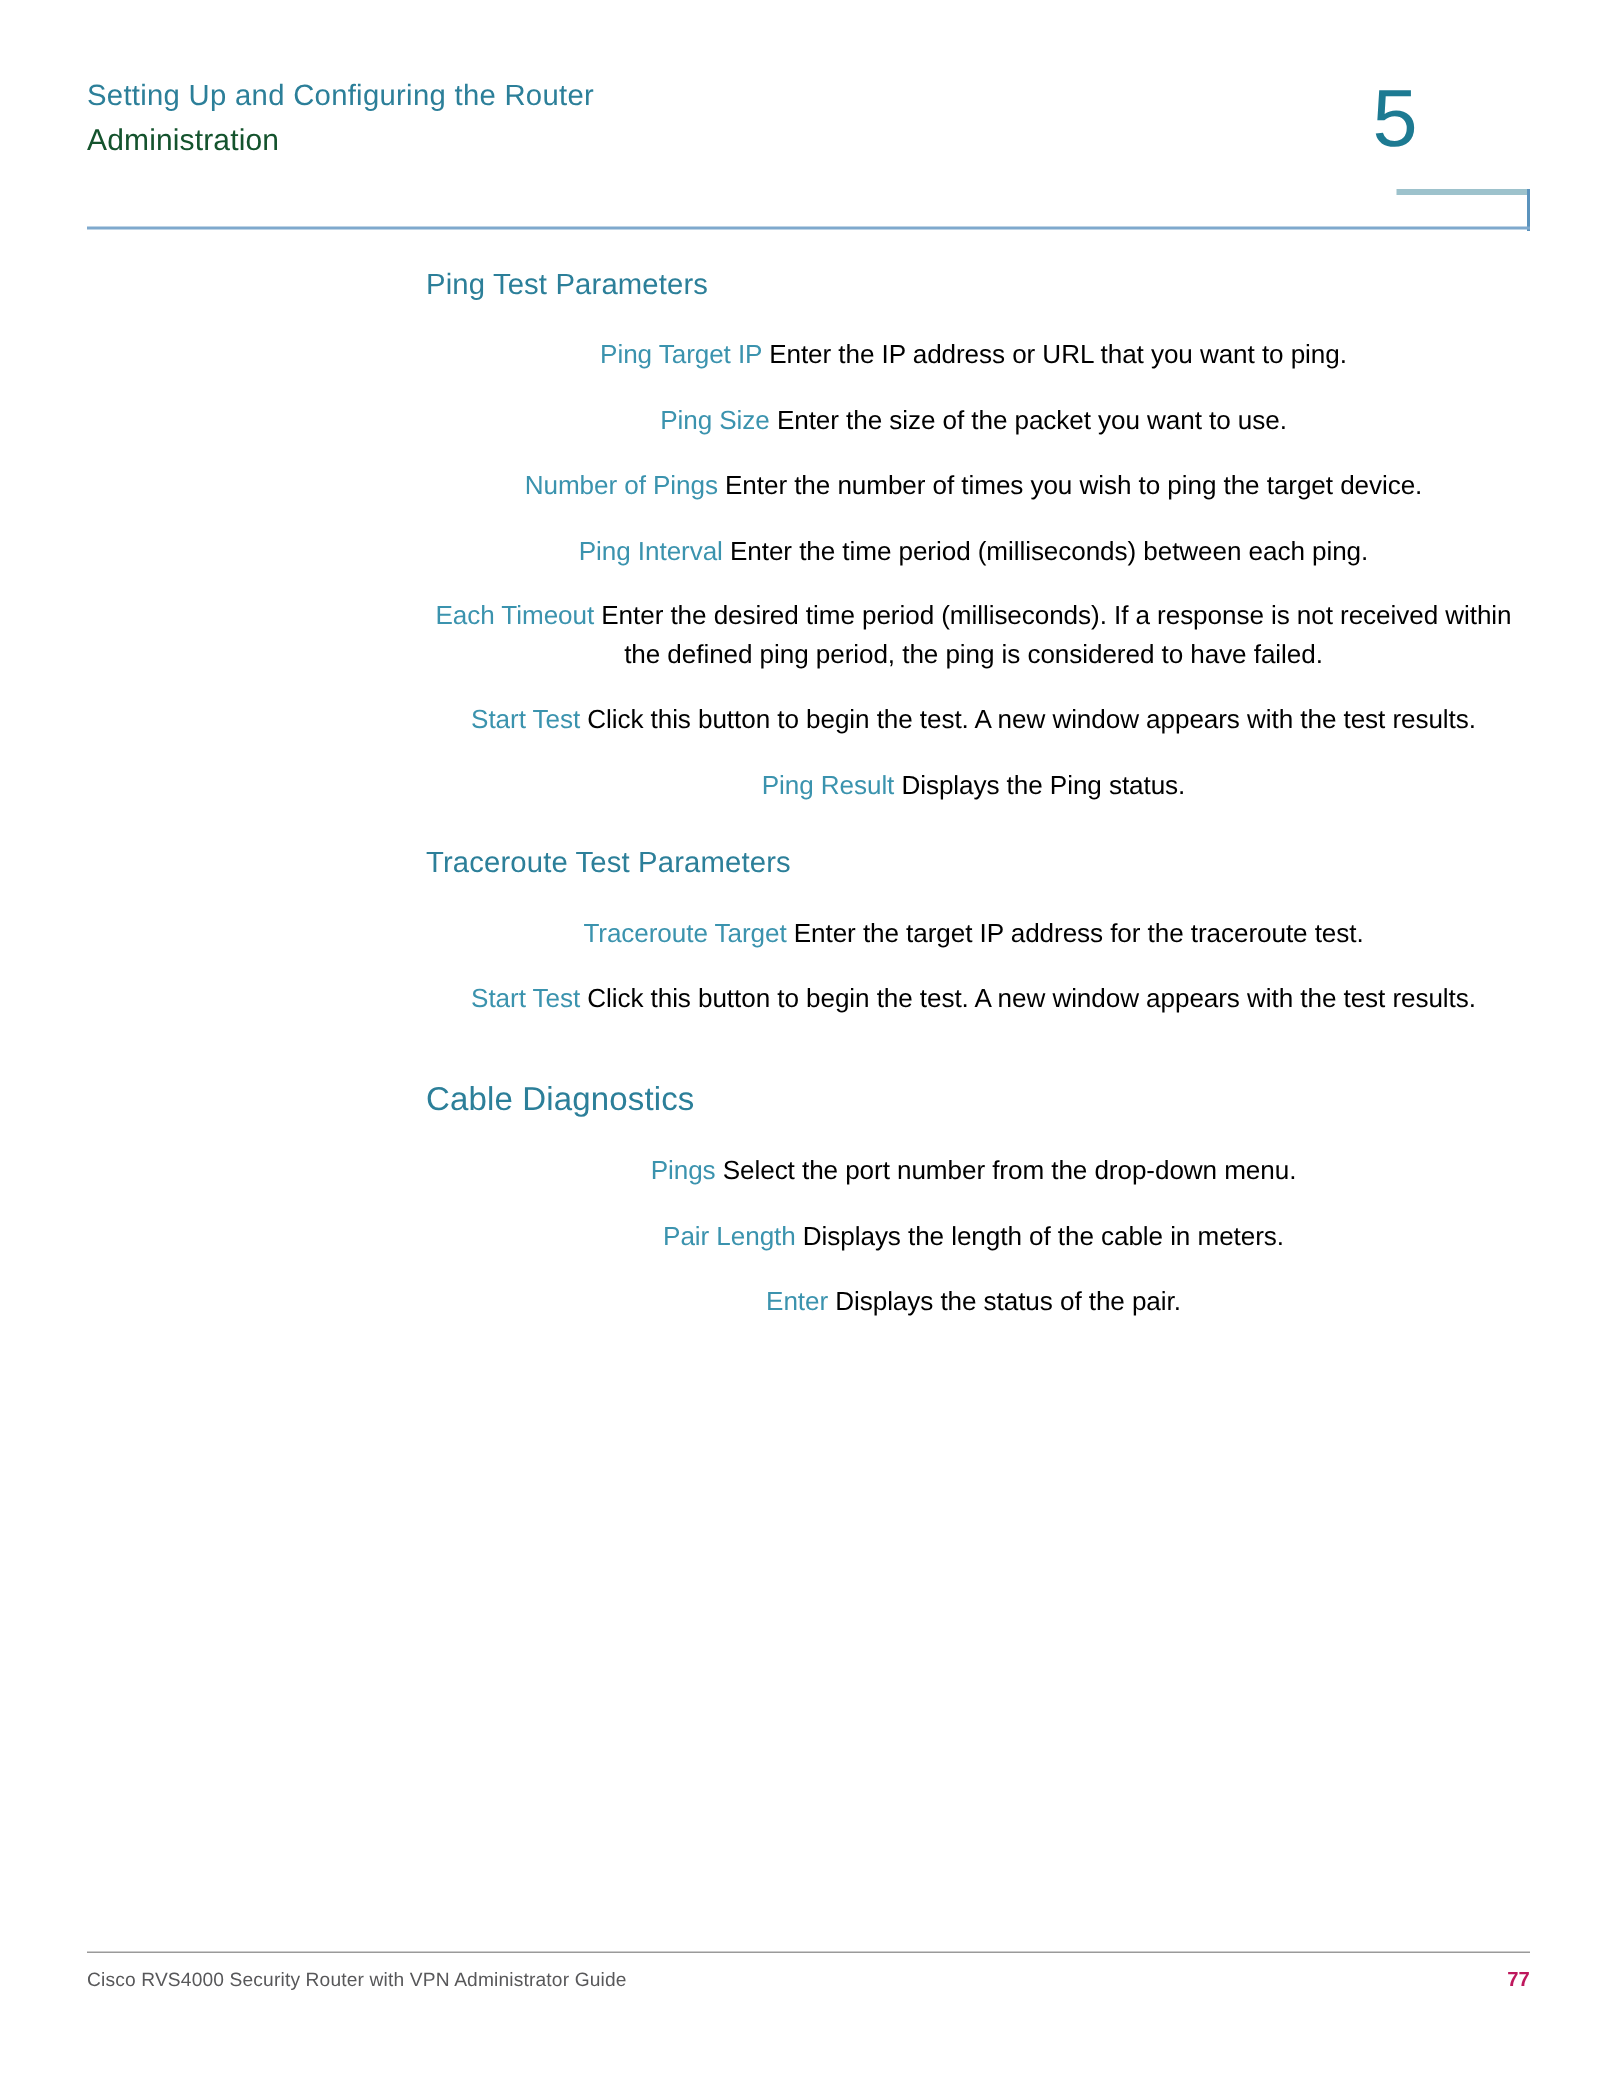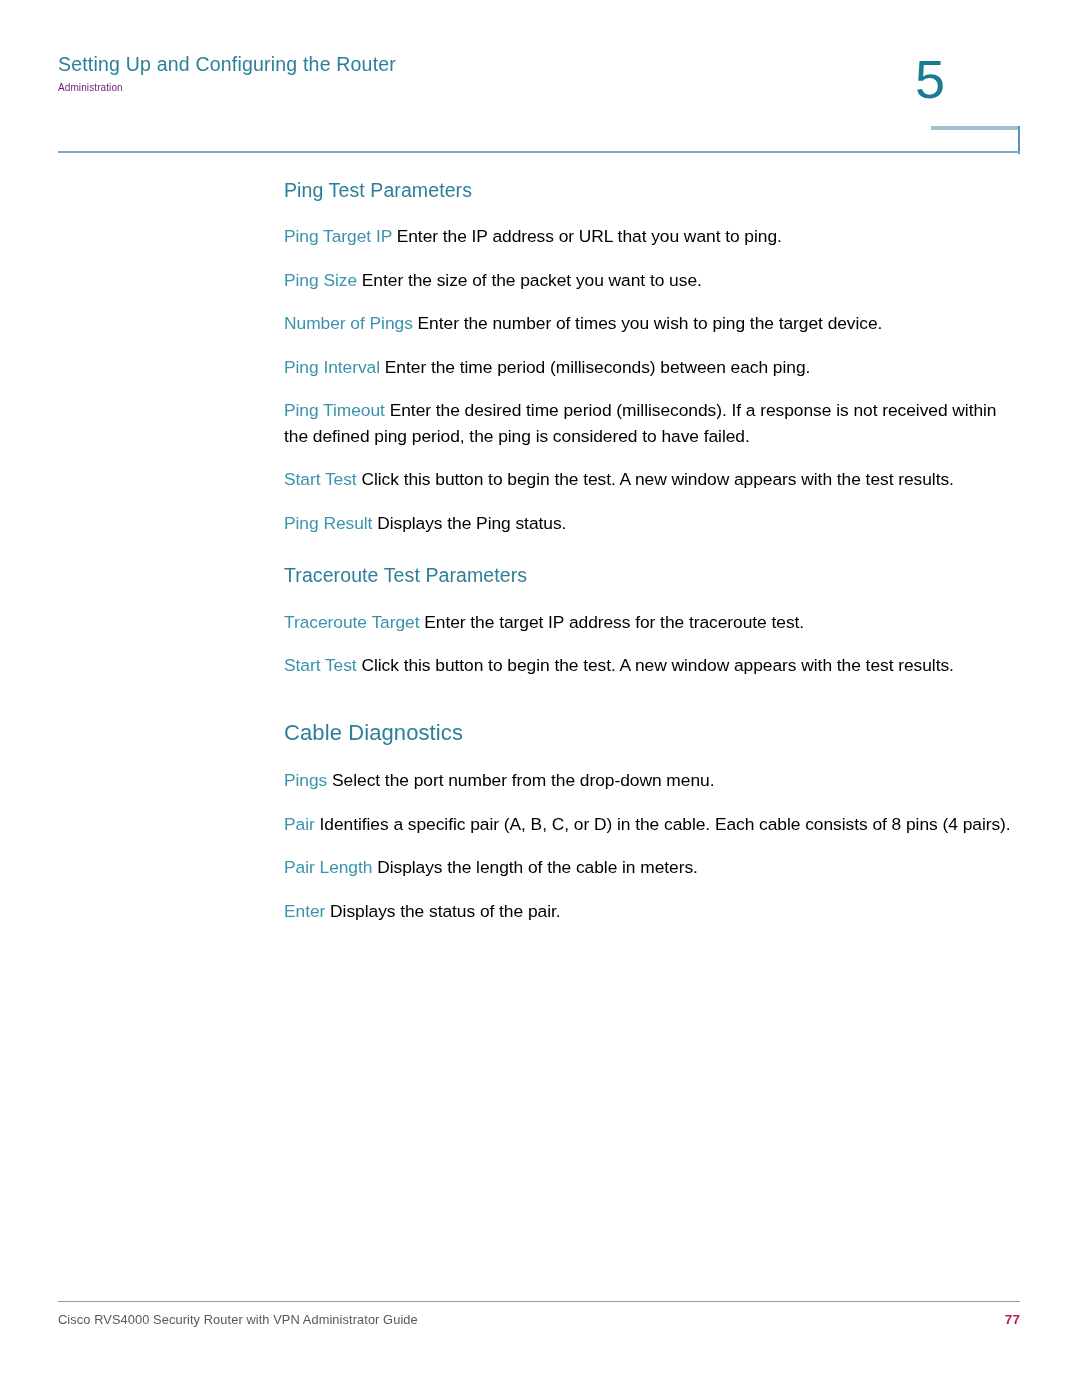--- a/index.html
+++ b/index.html
@@ -35,23 +35,23 @@
   .header-chapter-title {
     font-size: 19.5px;
     line-height: 1.25;
     color: #2c7f99;
     letter-spacing: 0.2px;
     white-space: nowrap;
   }
 
   .header-section-title {
     margin-top: 6px;
-    font-size: 10px;
+    font-size: 20px;
     line-height: 1.25;
-    color: #701a75;
+    color: #14532d;
     letter-spacing: 0.1px;
     white-space: nowrap;
   }
 
   
   .chapter-number {
     position: absolute;
     right: 58px;
     top: 52px;
     width: 96px;
@@ -113,20 +113,21 @@
     margin: 0;
     letter-spacing: 0.1px;
   }
 
   .para {
     font-size: 17.4px;
     line-height: 25.5px;
     color: #000000;
     margin: 0;
     letter-spacing: -0.05px;
+    text-align: center;
   }
 
   .term {
     color: #3b93ae;
   }
 
   
   .sp-h3-first   { margin-top: 0; }
   .sp-after-h3   { margin-top: 21px; }
   .sp-para       { margin-top: 18px; }
@@ -194,21 +195,21 @@
 
     <p class="para sp-para">
       <span class="term">Number of Pings</span><span> Enter the number of times you wish to ping the target device.</span>
     </p>
 
     <p class="para sp-para">
       <span class="term">Ping Interval</span><span> Enter the time period (milliseconds) between each ping.</span>
     </p>
 
     <p class="para sp-para">
-      <span class="term">Ping Timeout</span><span> Enter the desired time period (milliseconds). If a response is not received within the defined ping period, the ping is considered to have failed.</span>
+      <span class="term">Each Timeout</span><span> Enter the desired time period (milliseconds). If a response is not received within the defined ping period, the ping is considered to have failed.</span>
     </p>
 
     <p class="para sp-para">
       <span class="term">Start Test</span><span> Click this button to begin the test. A new window appears with the test results.</span>
     </p>
 
     <p class="para sp-para">
       <span class="term">Ping Result</span><span> Displays the Ping status.</span>
     </p>
 
@@ -221,23 +222,20 @@
     <p class="para sp-para">
       <span class="term">Start Test</span><span> Click this button to begin the test. A new window appears with the test results.</span>
     </p>
 
     <h2 class="h2 sp-before-h2">Cable Diagnostics</h2>
 
     <p class="para sp-after-h2">
       <span class="term">Pings</span><span> Select the port number from the drop-down menu.</span>
     </p>
 
-    <p class="para sp-para">
-      <span class="term">Pair</span><span> Identifies a specific pair (A, B, C, or D) in the cable. Each cable consists of 8 pins (4 pairs).</span>
-    </p>
 
     <p class="para sp-para">
       <span class="term">Pair Length</span><span> Displays the length of the cable in meters.</span>
     </p>
 
     <p class="para sp-para">
       <span class="term">Enter</span><span> Displays the status of the pair.</span>
     </p>
 
   </div>

